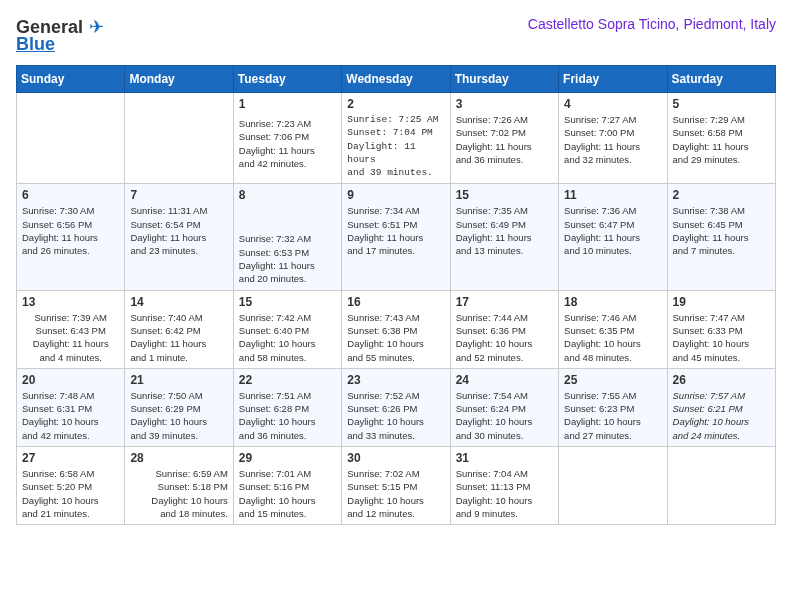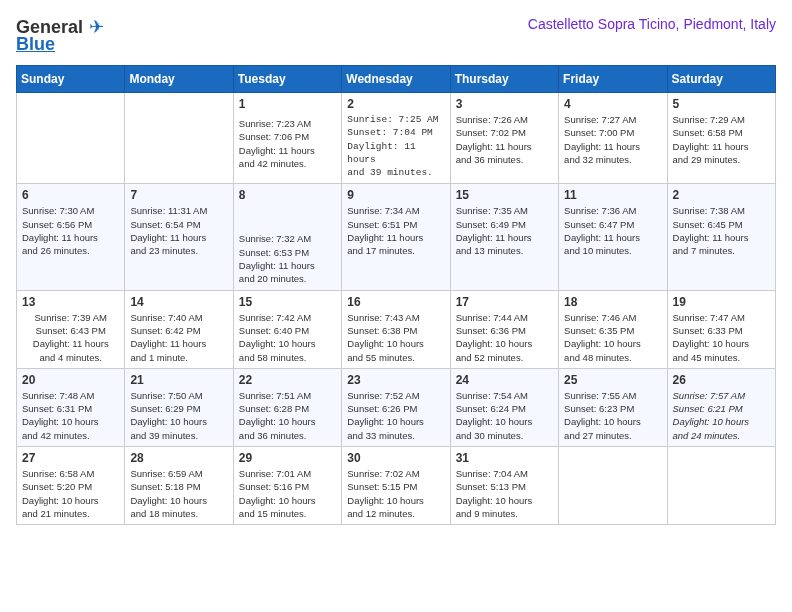--- a/index.html
+++ b/index.html
@@ -296,21 +296,21 @@
       <tr>
         <td>
           <span class="day-number">27</span>
           <div class="day-info" style="white-space: pre-line;">Sunrise: 6:58 AM
 Sunset: 5:20 PM
 Daylight: 10 hours
 and 21 minutes.</div>
         </td>
         <td>
           <span class="day-number">28</span>
-          <div class="day-info" style="white-space: pre-line;">Sunrise: 6:59 AM
+          <div class="day-info" style="white-space: pre-line; text-align: right;">Sunrise: 6:59 AM
 Sunset: 5:18 PM
 Daylight: 10 hours
 and 18 minutes.</div>
         </td>
         <td>
           <span class="day-number">29</span>
           <div class="day-info" style="white-space: pre-line;">Sunrise: 7:01 AM
 Sunset: 5:16 PM
 Daylight: 10 hours
 and 15 minutes.</div>
@@ -318,21 +318,21 @@
         <td>
           <span class="day-number">30</span>
           <div class="day-info" style="white-space: pre-line;">Sunrise: 7:02 AM
 Sunset: 5:15 PM
 Daylight: 10 hours
 and 12 minutes.</div>
         </td>
         <td>
           <span class="day-number">31</span>
           <div class="day-info" style="white-space: pre-line;">Sunrise: 7:04 AM
-Sunset: 5:13 PM
+Sunset: 11:13 PM
 Daylight: 10 hours
 and 9 minutes.</div>
         </td>
         <td class="empty-cell"></td>
         <td class="empty-cell"></td>
       </tr>
     </tbody>
 </table>
 
 </body></html>

